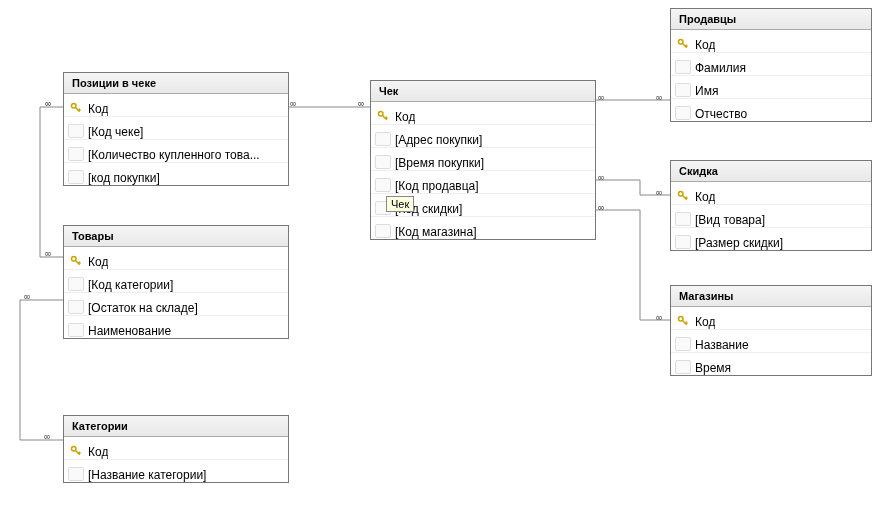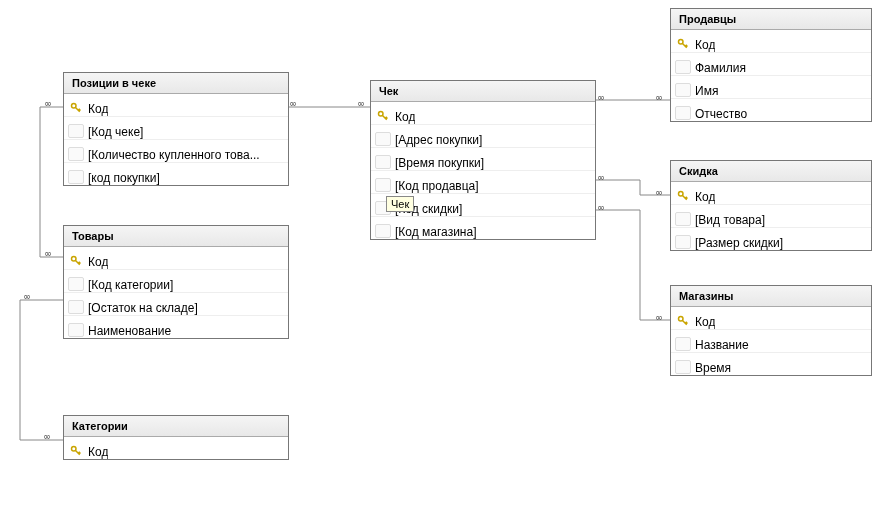--- a/index.html
+++ b/index.html
@@ -119,20 +119,26 @@
   <div id="flds-categories">
         <div class="row">
           <span class="ico key">
             <svg width="12" height="12" viewBox="0 0 16 16">
               <circle cx="5" cy="5" r="3" fill="none" stroke="#c9a400" stroke-width="2"></circle>
               <path d="M7 7 L13 13 M11 11 L13 9 M12 12 L14 10" stroke="#c9a400" stroke-width="2" fill="none"></path>
             </svg>
           </span>
           <span class="fld">Код</span>
         </div>
+        <div class="row">
+          <span class="ico">
+            <span class="blank"></span>
+          </span>
+          <span class="fld">[Название категории]</span>
+        </div>
       </div>
 </div>
 
 <div class="tbl" style="left:370px;top:80px;width:224px">
   <div class="tbl-hdr"><span>Чек</span></div>
   <div id="flds-check">
         <div class="row">
           <span class="ico key">
             <svg width="12" height="12" viewBox="0 0 16 16">
               <circle cx="5" cy="5" r="3" fill="none" stroke="#c9a400" stroke-width="2"></circle>

